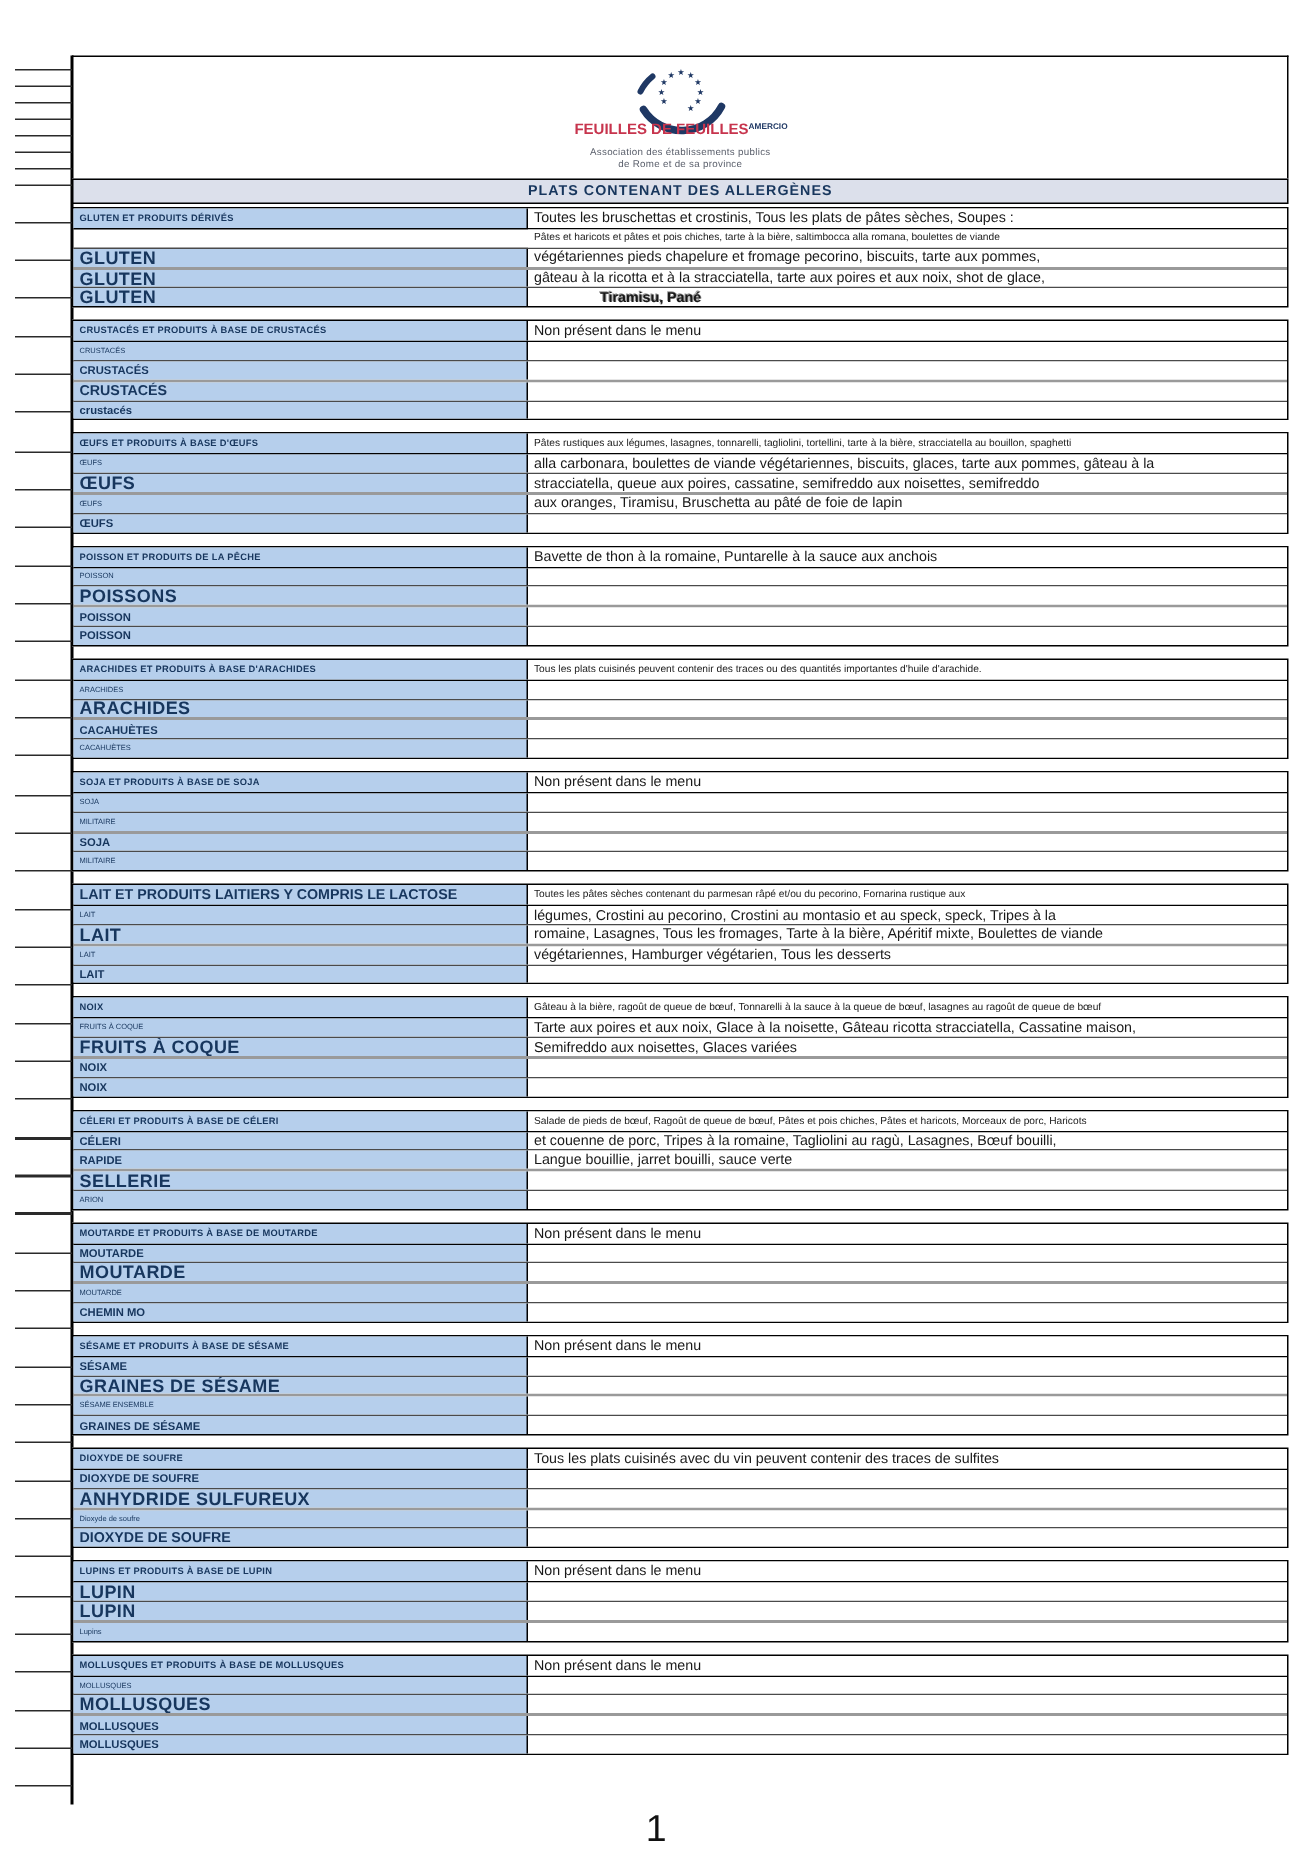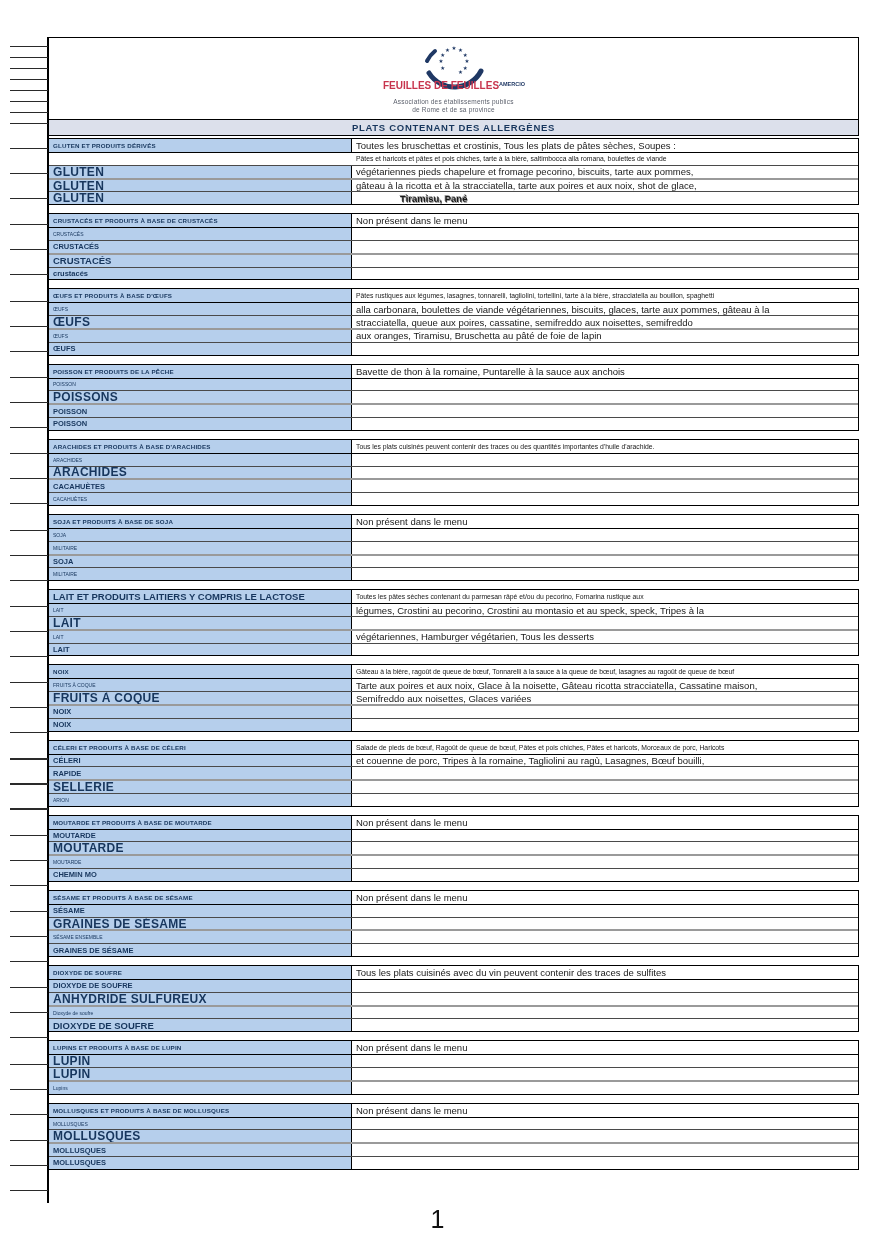--- a/index.html
+++ b/index.html
@@ -270,20 +270,21 @@
         <div class="row">
           <div class="cl lab-m">LAIT ET PRODUITS LAITIERS Y COMPRIS LE LACTOSE</div>
           <div class="cr txt-t">Toutes les pâtes sèches contenant du parmesan râpé et/ou du pecorino, Fornarina rustique aux</div>
         </div>
         <div class="row">
           <div class="cl lab-xxs">LAIT</div>
           <div class="cr txt-n">légumes, Crostini au pecorino, Crostini au montasio et au speck, speck, Tripes à la</div>
         </div>
         <div class="row">
           <div class="cl lab-l">LAIT</div>
+          <div class="cr txt-n">romaine, Lasagnes, Tous les fromages, Tarte à la bière, Apéritif mixte, Boulettes de viande</div>
         </div>
         <div class="row">
           <div class="cl lab-xxs">LAIT</div>
           <div class="cr txt-n">végétariennes, Hamburger végétarien, Tous les desserts</div>
         </div>
         <div class="row">
           <div class="cl lab-s">LAIT</div>
           <div class="cr txt-n"></div>
         </div>
       </div>
@@ -313,20 +314,21 @@
         <div class="row">
           <div class="cl lab-xs">CÉLERI ET PRODUITS À BASE DE CÉLERI</div>
           <div class="cr txt-t">Salade de pieds de bœuf, Ragoût de queue de bœuf, Pâtes et pois chiches, Pâtes et haricots, Morceaux de porc, Haricots</div>
         </div>
         <div class="row">
           <div class="cl lab-s">CÉLERI</div>
           <div class="cr txt-n">et couenne de porc, Tripes à la romaine, Tagliolini au ragù, Lasagnes, Bœuf bouilli,</div>
         </div>
         <div class="row">
           <div class="cl lab-s">RAPIDE</div>
+          <div class="cr txt-n">Langue bouillie, jarret bouilli, sauce verte</div>
         </div>
         <div class="row">
           <div class="cl lab-l">SELLERIE</div>
           <div class="cr txt-n"></div>
         </div>
         <div class="row">
           <div class="cl lab-xxs">ARION</div>
           <div class="cr txt-n"></div>
         </div>
       </div>

